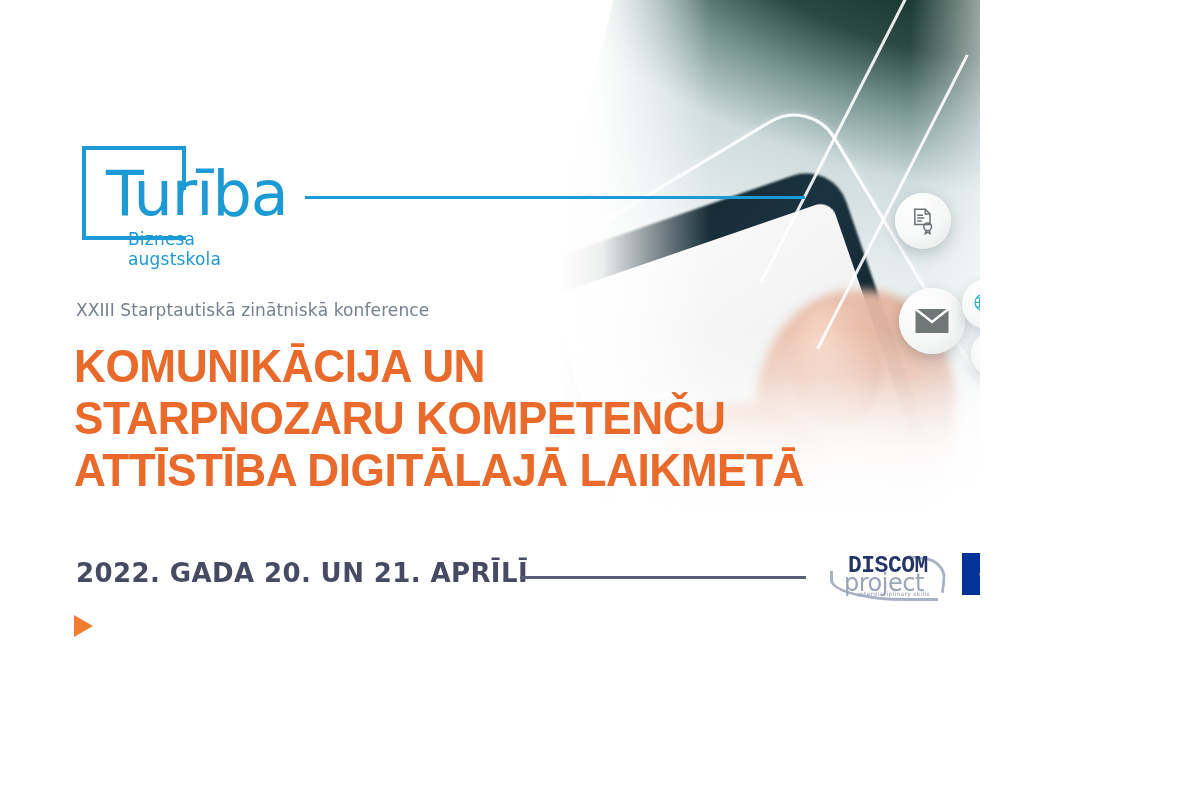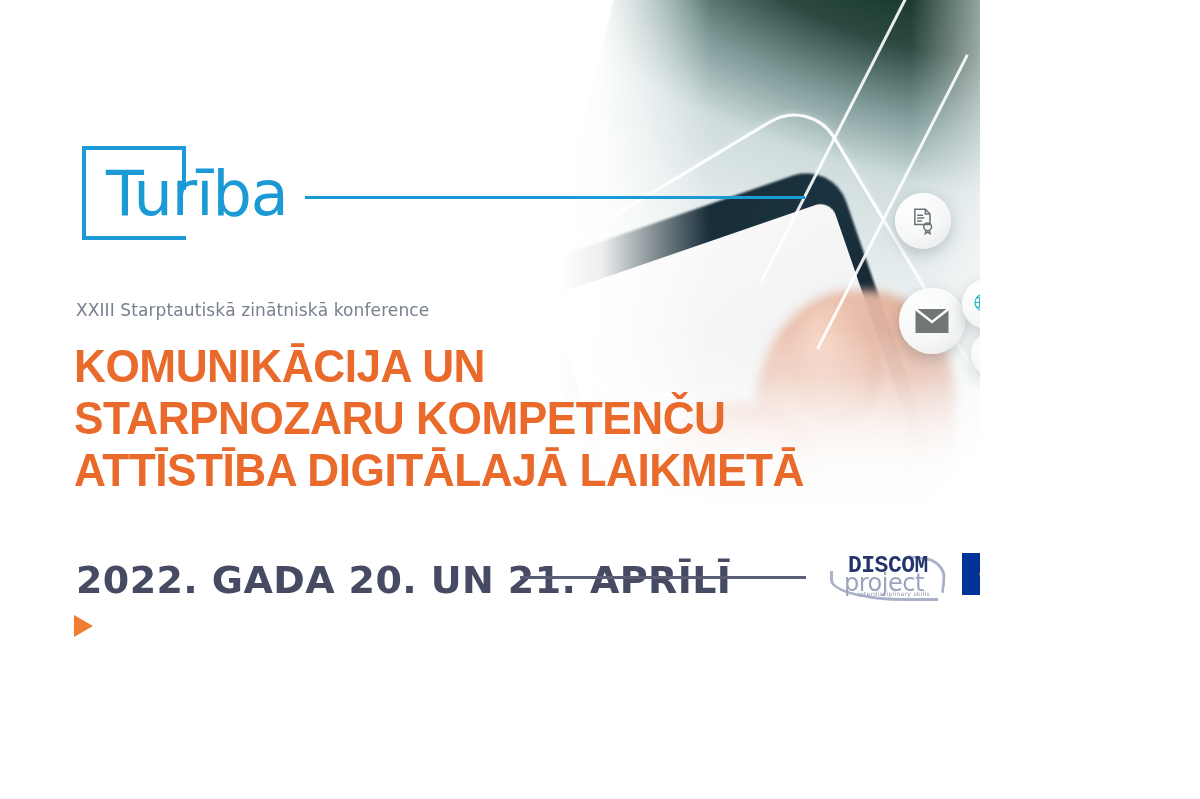--- a/index.html
+++ b/index.html
@@ -198,21 +198,21 @@
     font-size: 47px;
     line-height: 52px;
     letter-spacing: -0.5px;
     transform: scaleX(.94);
     transform-origin: left top;
   }
   .headline .l { display: block; white-space: nowrap; }
 
   .dateline {
     position: absolute; left: 76px; top: 558px;
-    font-size: 38px; font-weight: bold;
+    font-size: 26px; font-weight: bold;
     color: #474a63;
     font-family: "DejaVu Sans", sans-serif;
     letter-spacing: .4px;
     white-space: nowrap;
   }
   .rule-dark {
     position: absolute; left: 520px; top: 576px;
     width: 286px; height: 3px; background: #5a5d73;
   }
 
@@ -385,20 +385,21 @@
       <path d="M8 14l13-7-4.6 10-2.2-3.4z" fill="#8a9096" stroke="none"></path>
     </svg>
   </div>
 
   <div class="logo">
     <div class="logo-square"></div>
     <div class="logo-square-rt"></div>
     <div class="logo-bottom-arm"></div>
     <div class="logo-square-bt"></div>
     <div class="logo-word">Turība</div>
+    <div class="logo-sub">Biznesa augstskola</div>
   </div>
 
   <div class="rule-blue"></div>
 
   <div class="kicker">XXIII Starptautiskā zinātniskā konference</div>
 
   <div class="headline">
     <span class="l">KOMUNIKĀCIJA UN</span>
     <span class="l">STARPNOZARU KOMPETENČU</span>
     <span class="l">ATTĪSTĪBA DIGITĀLAJĀ LAIKMETĀ</span>

